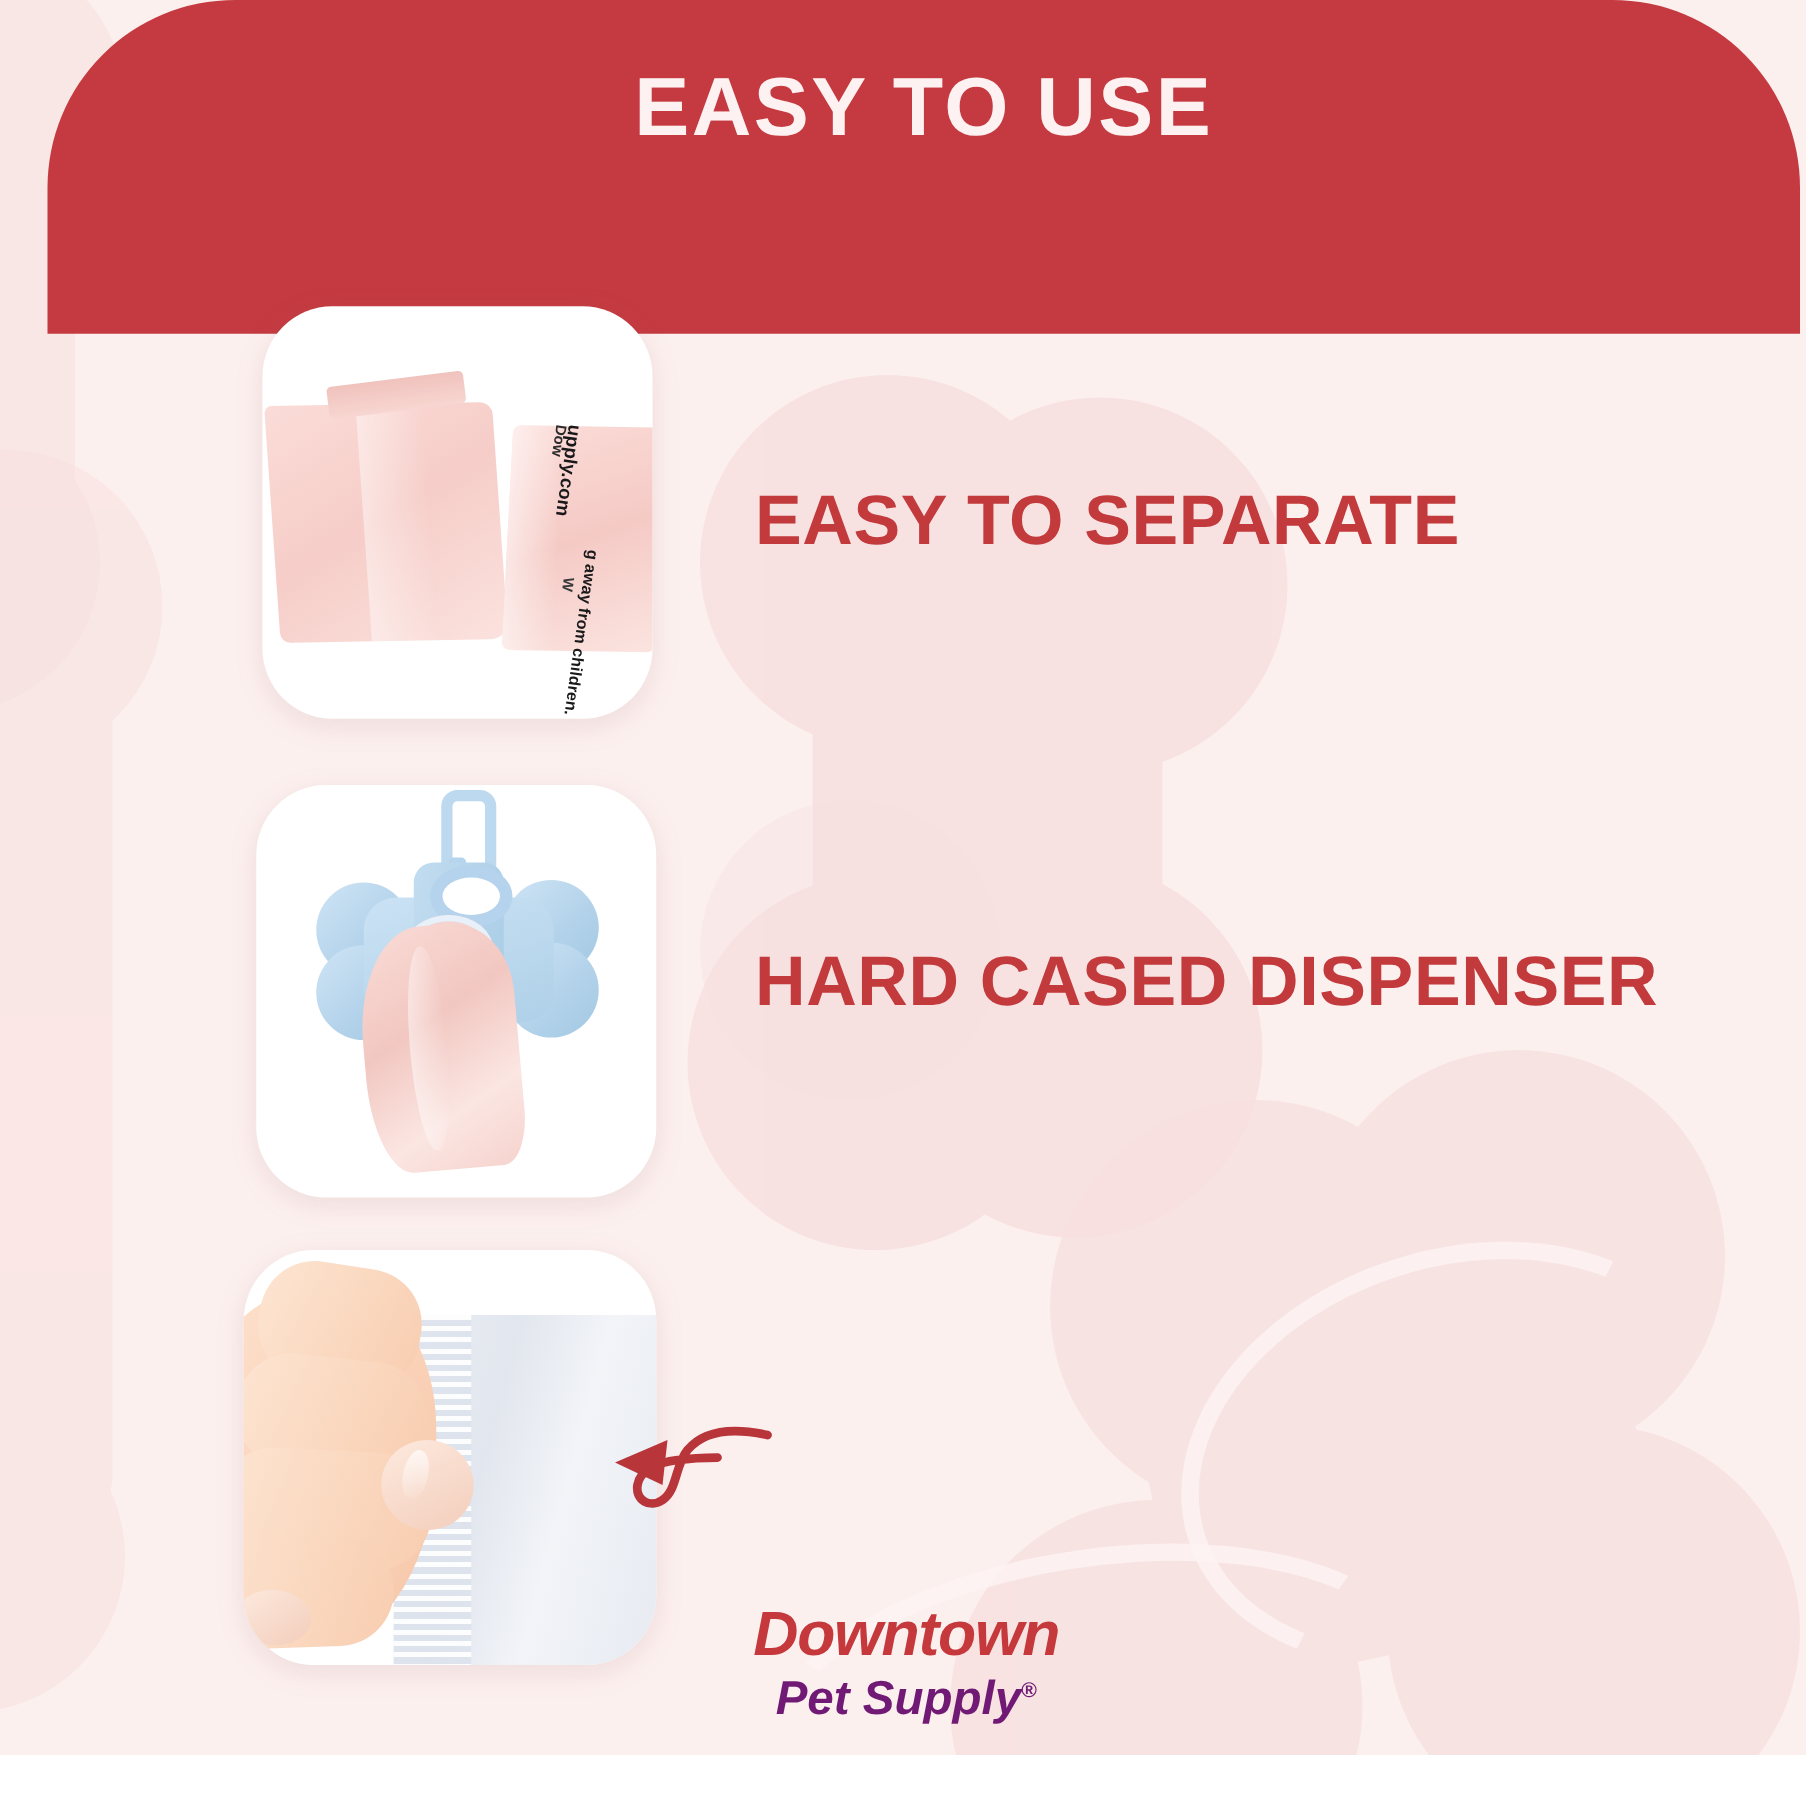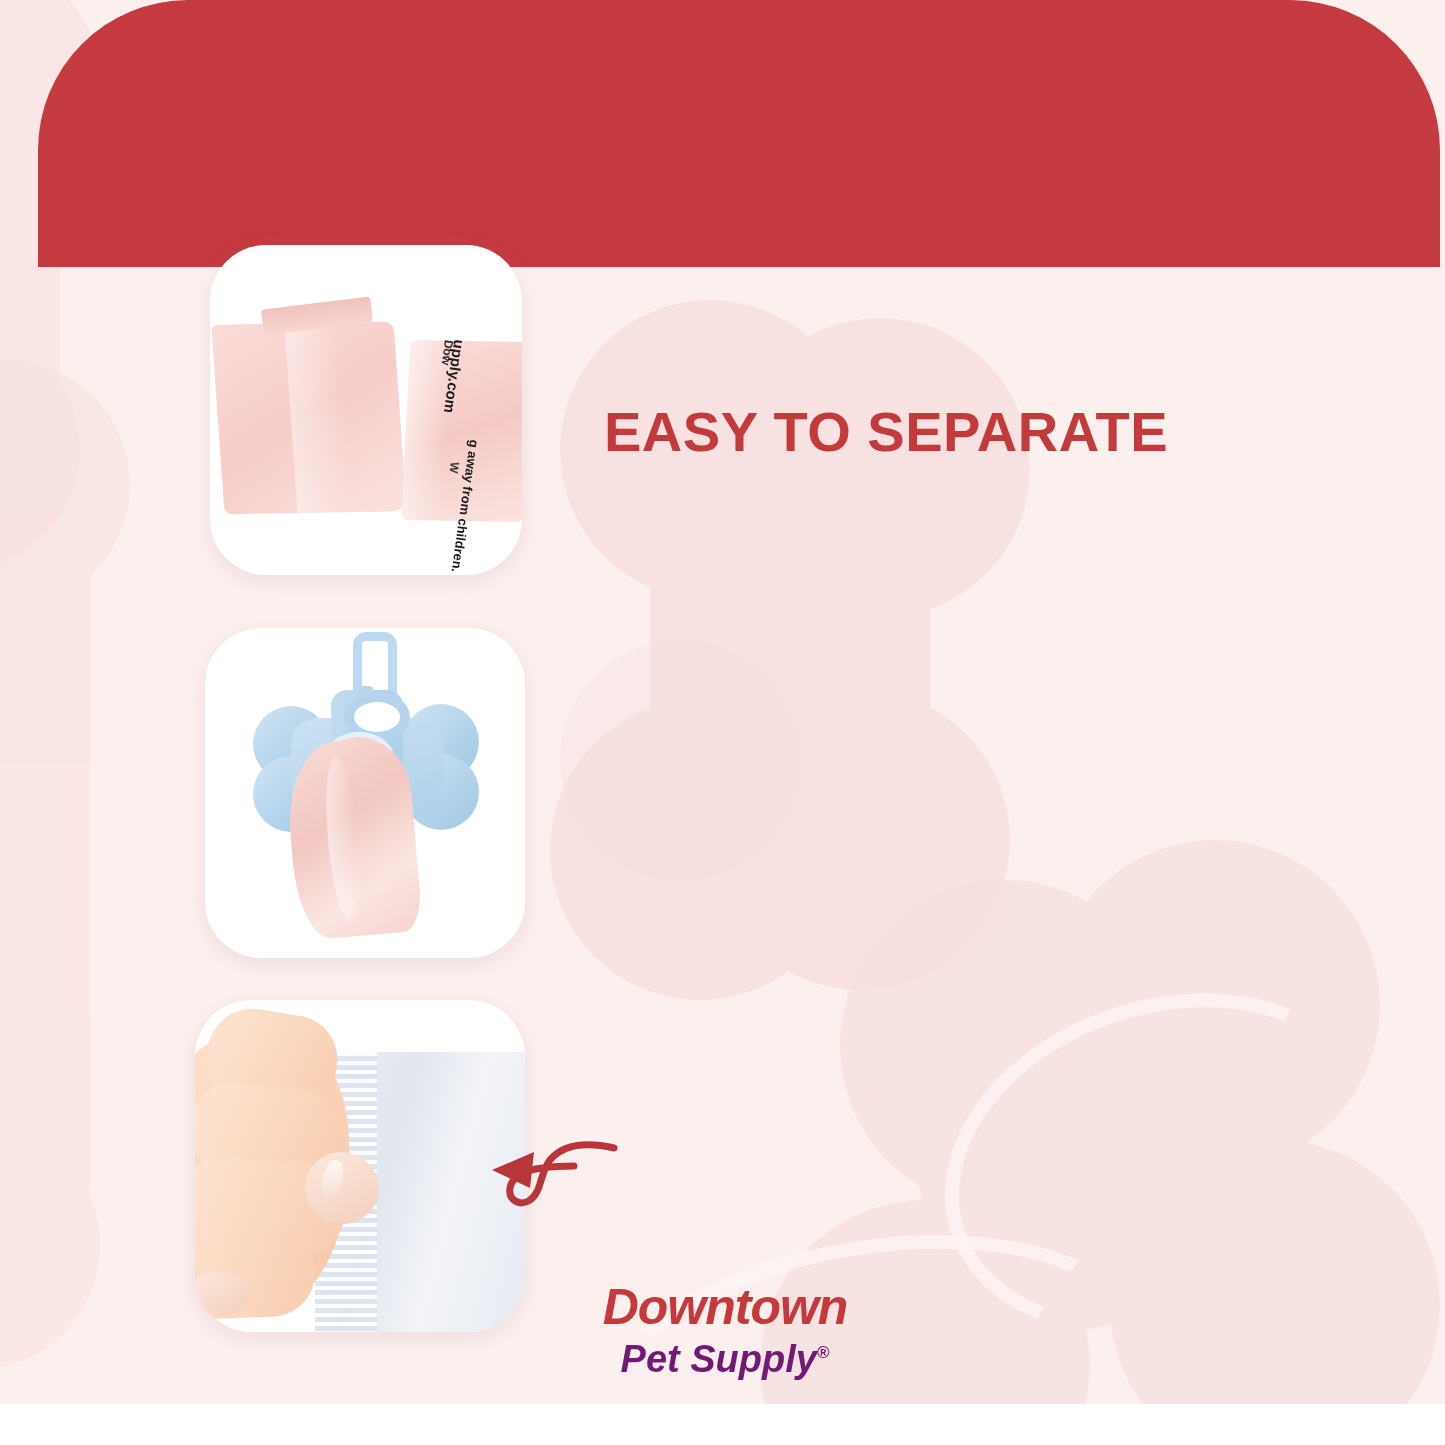--- a/index.html
+++ b/index.html
@@ -248,21 +248,21 @@
 
   
   .feature{
     position:absolute;
     color:#c33a3d;
     font-weight:bold;
     letter-spacing:.5px;
     white-space:nowrap;
     line-height:1;
   }
-  #feat1{left:604px;top:388px;font-size:56px;margin-top:16px;}
+  #feat1{left:604px;top:388px;font-size:56px;}
   #feat2{left:604px;top:757px;font-size:56px;}
   #feat3{left:616px;top:1131px;font-size:56px;}
 
   
   .arrow-wrap{position:absolute;left:486px;top:1126px;width:136px;height:98px;}
 
   
   .logo{
     position:absolute;left:560px;top:1282px;width:330px;height:110px;
     text-align:center;
@@ -318,20 +318,21 @@
     <div class="lobe l1"></div>
       <div class="lobe l2"></div>
     <div class="lobe l3"></div>
       <div class="lobe l4"></div>
     <div class="shaft s1"></div>
   </div>
   <div class="bone-stroke" id="strokeB1"></div>
   <div class="bone-stroke" id="strokeB2"></div>
 
   <div class="banner">
+    <div class="banner-title">EASY TO USE</div>
   </div>
 
   <div class="card" id="card1">
     <div class="bag-left"></div>
     <div class="bag-left-top"></div>
     <div class="bag-right">
       <div class="sheen"></div>
     </div>
     <div class="bag-text bt1">upply.com</div>
     <div class="bag-text bt2">Dow</div>
@@ -346,20 +347,21 @@
     <div class="bone-lobe bl1"></div>
     <div class="bone-lobe bl2"></div>
     <div class="bone-lobe bl3"></div>
     <div class="bone-lobe bl4"></div>
     <div class="bone-shaft"></div>
     <div class="disp-body"></div>
     <div class="disp-ring"></div>
     <div class="disp-hole"></div>
     <div class="bag-out"></div>
   </div>
+  <div class="feature" id="feat2">HARD CASED DISPENSER</div>
 
   <div class="card" id="card3">
     <div class="bagwhite">
       <div class="rib"></div>
     </div>
     <div class="palm"></div>
     <div class="finger f1"></div>
     <div class="finger f2"></div>
     <div class="finger f3"></div>
     <div class="finger f4"></div>

